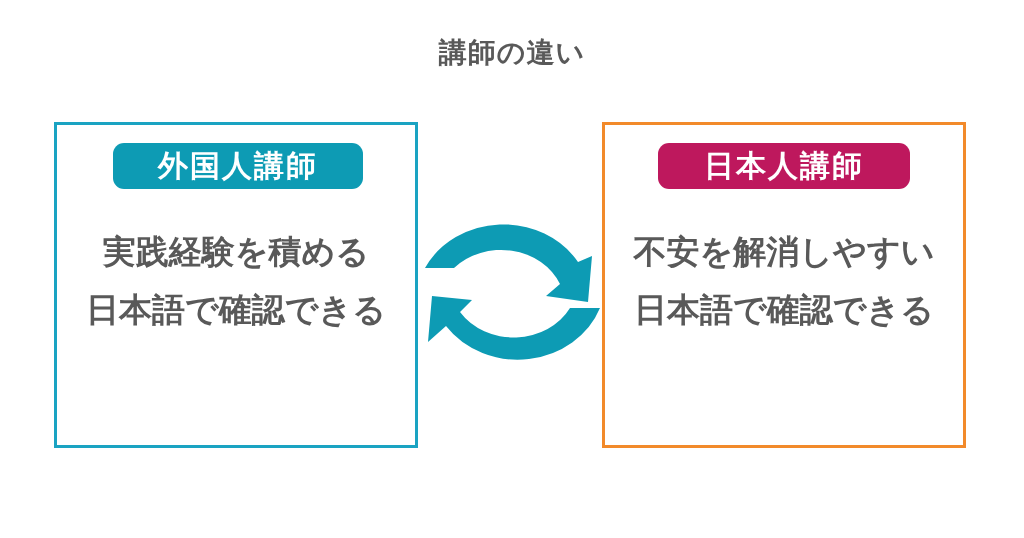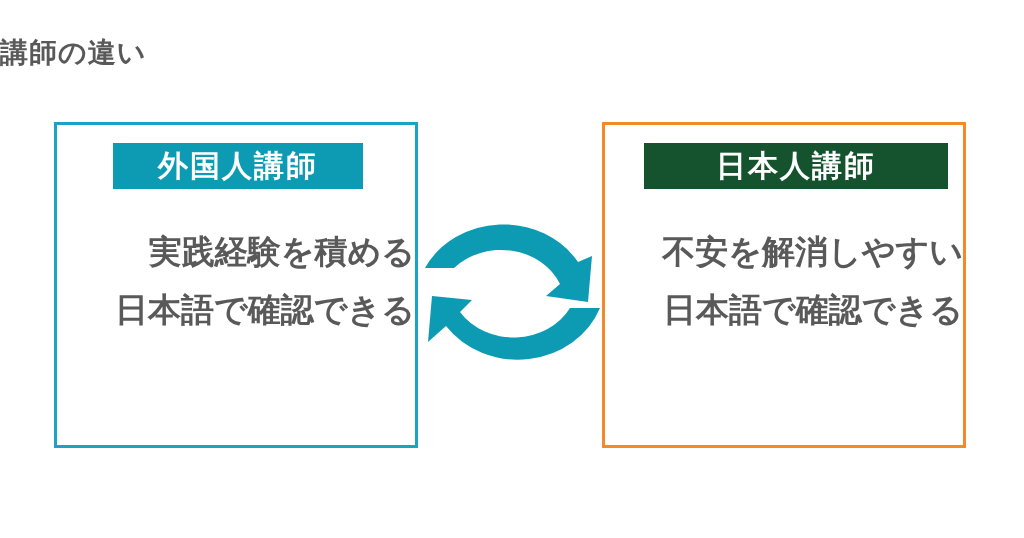--- a/index.html
+++ b/index.html
@@ -1,30 +1,30 @@
 <!DOCTYPE html>
 <html><head>
 <meta charset="utf-8">
 <style>
   html, body { margin: 0; padding: 0; background: #ffffff; }
   body { width: 1024px; height: 538px; position: relative; overflow: hidden;
          font-family: "DejaVu Sans", "Liberation Sans", sans-serif; color: #595959; }
-  .title { position: absolute; left: 0; width: 1024px; top: 34px; text-align: left;
+  .title { position: absolute; left: 0; width: 1024px; top: 34px; text-align: center;
            font-size: 28px; font-weight: bold; color: #595959; letter-spacing: 1px; }
   .box { position: absolute; top: 122px; width: 364px; height: 326px; box-sizing: border-box;
          border: 3px solid; background: #fff; }
   .box.left { left: 54px; border-color: #1aa3c2; }
   .box.right { left: 602px; border-color: #f28a2a; }
   .label { position: absolute; top: 18px; height: 46px; line-height: 46px; color: #fff;
-           font-size: 30px; font-weight: bold; text-align: center; letter-spacing: 2px; }
+           font-size: 30px; font-weight: bold; text-align: center; letter-spacing: 2px; border-radius: 11px; }
   .box.left .label { left: 56px; width: 250px; background: #0d9bb4; }
-  .box.right .label { left: 39px; width: 304px; background: #14532d; }
+  .box.right .label { left: 53px; width: 252px; background: #be185d; }
   .lines { position: absolute; top: 98px; left: 0; width: 100%; text-align: center;
            font-size: 33px; font-weight: bold; color: #595959; line-height: 58px; }
-  .line { display: block; white-space: nowrap; text-align: right; }
+  .line { display: block; white-space: nowrap; }
   .cycle { position: absolute; left: 410px; top: 198px; width: 204px; height: 186px; }
 </style>
 </head>
 <body>
 
 <div class="title">講師の違い</div>
 
 <div class="box left">
   <div class="label">外国人講師</div>
   <div class="lines">

